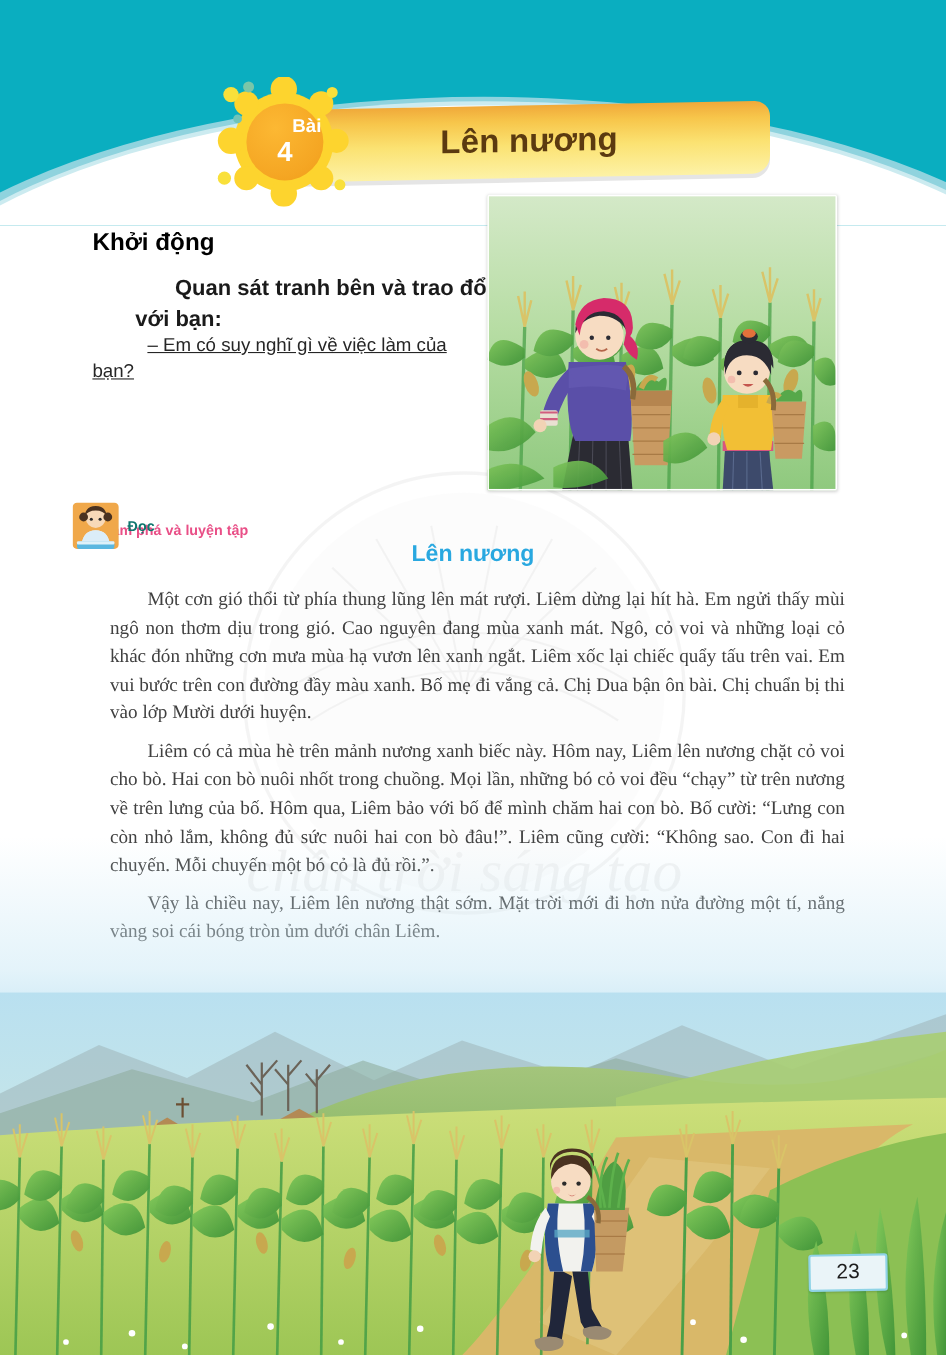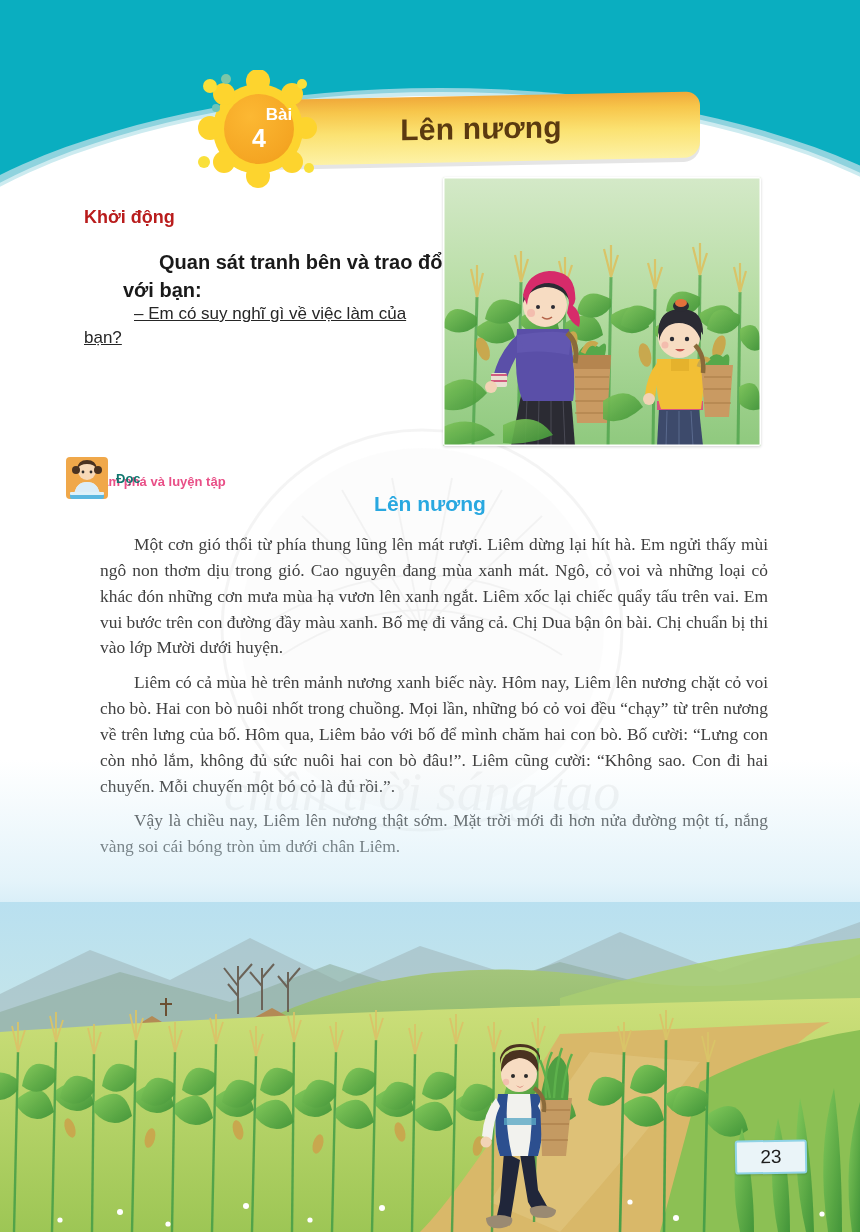--- a/index.html
+++ b/index.html
@@ -100,21 +100,21 @@
   .watermark {
     position: absolute; left: 212px; top: 420px;
     width: 420px; height: 430px;
     opacity: .10;
     pointer-events: none;
   }
 
   
   .khoi-dong {
     position: absolute; left: 84px; top: 207px;
-    font-size: 18px; font-weight: bold; color: #b91c1c;
+    font-size: 22px; font-weight: bold; color: #000000;
   }
   .prompt {
     position: absolute; left: 84px; top: 248px; width: 350px;
     font-size: 20px; font-weight: bold; color: #1a1a1a; line-height: 1.42;
     text-indent: 36px;
     margin-left: 39px;
   }
   .qlist {
     position: absolute; left: 84px; top: 302px; width: 352px;
     font-size: 17px; color: #262626; line-height: 1.42;

